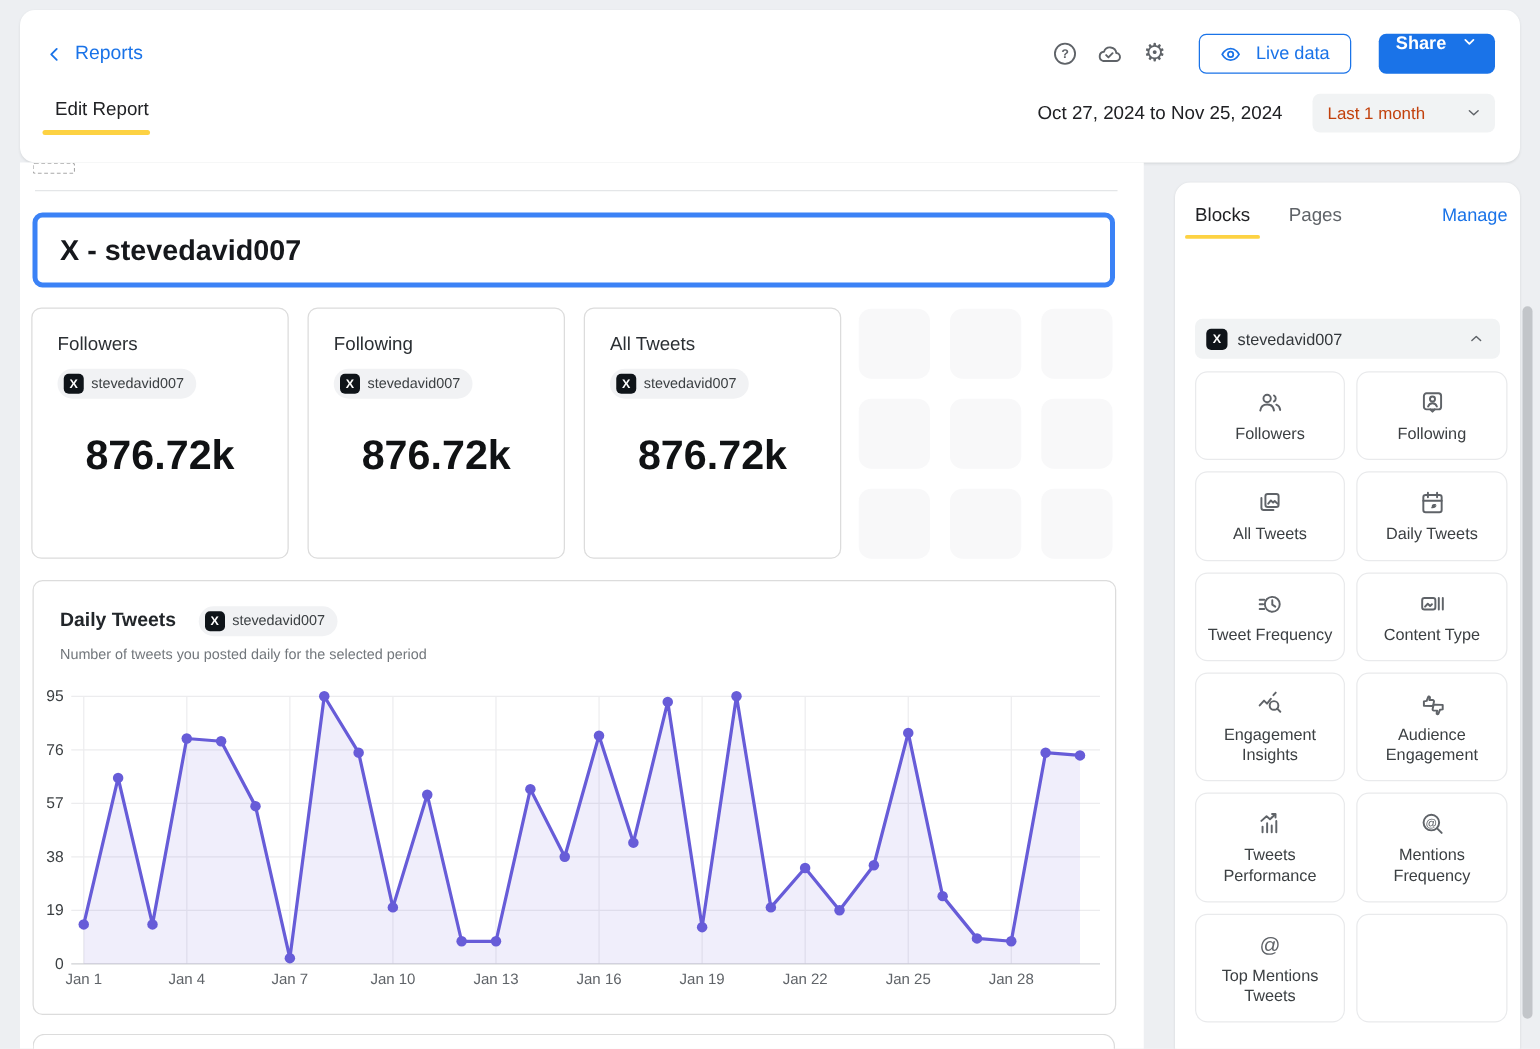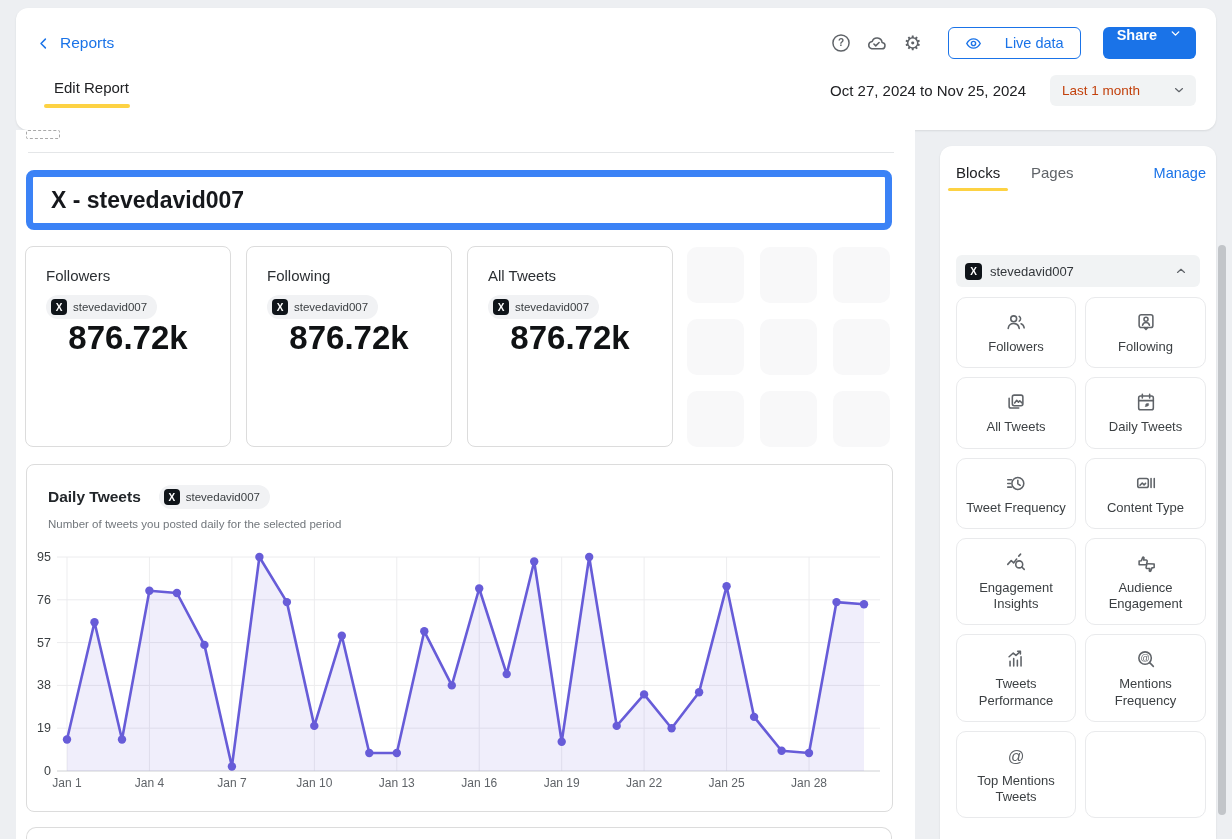--- a/index.html
+++ b/index.html
@@ -6,42 +6,42 @@
   body{background:#edeff2;font-family:"Liberation Sans",sans-serif;color:#202124}
   .page{position:relative;width:1232px;height:839px;overflow:hidden;background:#edeff2}
 
   
   .header-card{position:absolute;left:16px;top:8px;width:1200px;height:122px;background:#fff;border-radius:12px;box-shadow:0 1px 2px rgba(60,64,67,.12)}
   .hrow1{position:absolute;left:0;right:0;top:18px;height:34px;display:flex;align-items:center;padding:0 20px}
   .back-link{display:flex;align-items:center;gap:9px;color:#1a73e8;font-size:15.5px;font-weight:500;cursor:pointer}
   .hicons{margin-left:auto;display:flex;align-items:center;gap:6px}
   .icon-btn{width:30px;height:30px;display:flex;align-items:center;justify-content:center;color:#5f6368;cursor:pointer}
   .gear-glyph{font-size:20px;line-height:1;color:#5f6368}
-  .btn-live{display:flex;align-items:center;gap:23px;height:32px;padding:0 16px;border:1px solid #1a73e8;border-radius:6px;color:#1a73e8;font-size:14.5px;font-weight:500;margin-left:14px;background:#fff;cursor:pointer}
+  .btn-live{display:flex;align-items:center;gap:12px;height:32px;padding:0 16px;border:1px solid #1a73e8;border-radius:6px;color:#1a73e8;font-size:14.5px;font-weight:500;margin-left:14px;background:#fff;cursor:pointer}
   .btn-share{display:flex;align-items:flex-start;gap:12px;height:32px;padding:0 14px;background:#1a73e8;border:none;border-radius:6px;color:#fff;font-size:14.5px;font-weight:700;margin-left:16px;cursor:pointer}
   .hrow2{position:absolute;left:0;right:0;top:62px;height:46px;display:flex;align-items:center;padding:0 20px}
-  .tab-edit{position:relative;font-size:15px;color:#202124;padding:4px 4px 16px 4px;margin-left:14px;cursor:pointer}
+  .tab-edit{position:relative;font-size:15px;color:#202124;padding:4px 4px 16px 4px;margin-left:4px;cursor:pointer}
   .tab-edit::after{content:"";position:absolute;left:-6px;bottom:4px;width:86px;height:3.5px;background:#fdd243;border-radius:2px}
   .hrow2-right{margin-left:auto;display:flex;align-items:center;gap:24px;padding-bottom:6px}
   .date-range{font-size:15px;color:#202124}
   .range-select{display:flex;align-items:center;justify-content:space-between;width:146px;height:31px;background:#f1f3f4;border-radius:6px;padding:0 10px 0 12px;font-size:13.5px;color:#c2410c;cursor:pointer}
 
   
   .canvas{position:absolute;left:16px;top:130px;width:899px;height:709px;background:#fff}
   .drag-ph{position:absolute;left:10px;top:0;width:34px;height:9px;border:1px dashed #a9a9a9;border-radius:2px}
   .canvas-divider{position:absolute;left:12px;top:22px;width:866px;height:1px;background:#e4e6e8}
-  .title-block{position:absolute;left:10px;top:40px;width:866px;height:60px;border:7px solid #3b82f6;border-radius:8px;display:flex;align-items:center;padding:0 18px;font-size:23px;font-weight:700;color:#16181c;background:#fff}
+  .title-block{position:absolute;left:10px;top:40px;width:866px;height:60px;border:4px solid #3b82f6;border-radius:8px;display:flex;align-items:center;padding:0 18px;font-size:23px;font-weight:700;color:#16181c;background:#fff}
   .cards-row{position:absolute;left:9px;top:116px;display:flex;gap:15px}
   .metric-card{width:206px;height:201px;border:1px solid #dcdcdc;border-radius:8px;padding:20px;background:#fff}
   .metric-title{font-size:15px;color:#2b2f33}
   .account-pill{display:inline-flex;align-items:center;gap:6px;background:#f1f2f4;border-radius:13px;padding:4px 10px 4px 5px;margin-top:11px}
   .x-logo{width:16px;height:16px;background:#0f1419;border-radius:4px;color:#fff;font-size:10px;font-weight:700;display:flex;align-items:center;justify-content:center;flex:none}
   .x-logo::before{content:"X"}
   .pill-label{font-size:11.5px;color:#3c4043;white-space:nowrap}
-  .metric-value{text-align:center;font-size:33px;font-weight:600;color:#101214}
+  .metric-value{margin-top:26px;text-align:center;font-size:33px;font-weight:600;color:#101214}
   .ph-grid{position:absolute;left:671px;top:117px;display:grid;grid-template-columns:repeat(3,57px);grid-auto-rows:56px;gap:16px}
   .ph-cell{background:#f8f8f9;border-radius:10px}
   .chart-card{position:absolute;left:10px;top:334px;width:867px;height:348px;border:1px solid #dcdcdc;border-radius:8px;background:#fff}
   .chart-head{display:flex;align-items:center;gap:18px;padding:20px 0 0 21px}
   .chart-head .account-pill{margin-top:0}
   .chart-title{font-size:15.5px;font-weight:600;color:#22262a}
   .chart-sub{padding:9px 0 0 21px;font-size:11.5px;color:#72777c}
   .chart-host{position:absolute;left:8px;top:84px;width:851px;height:254px}
   .next-card{position:absolute;left:10px;top:697px;width:866px;height:24px;border:1px solid #dcdcdc;border-bottom:none;border-radius:10px 10px 0 0;background:#fff}
 

